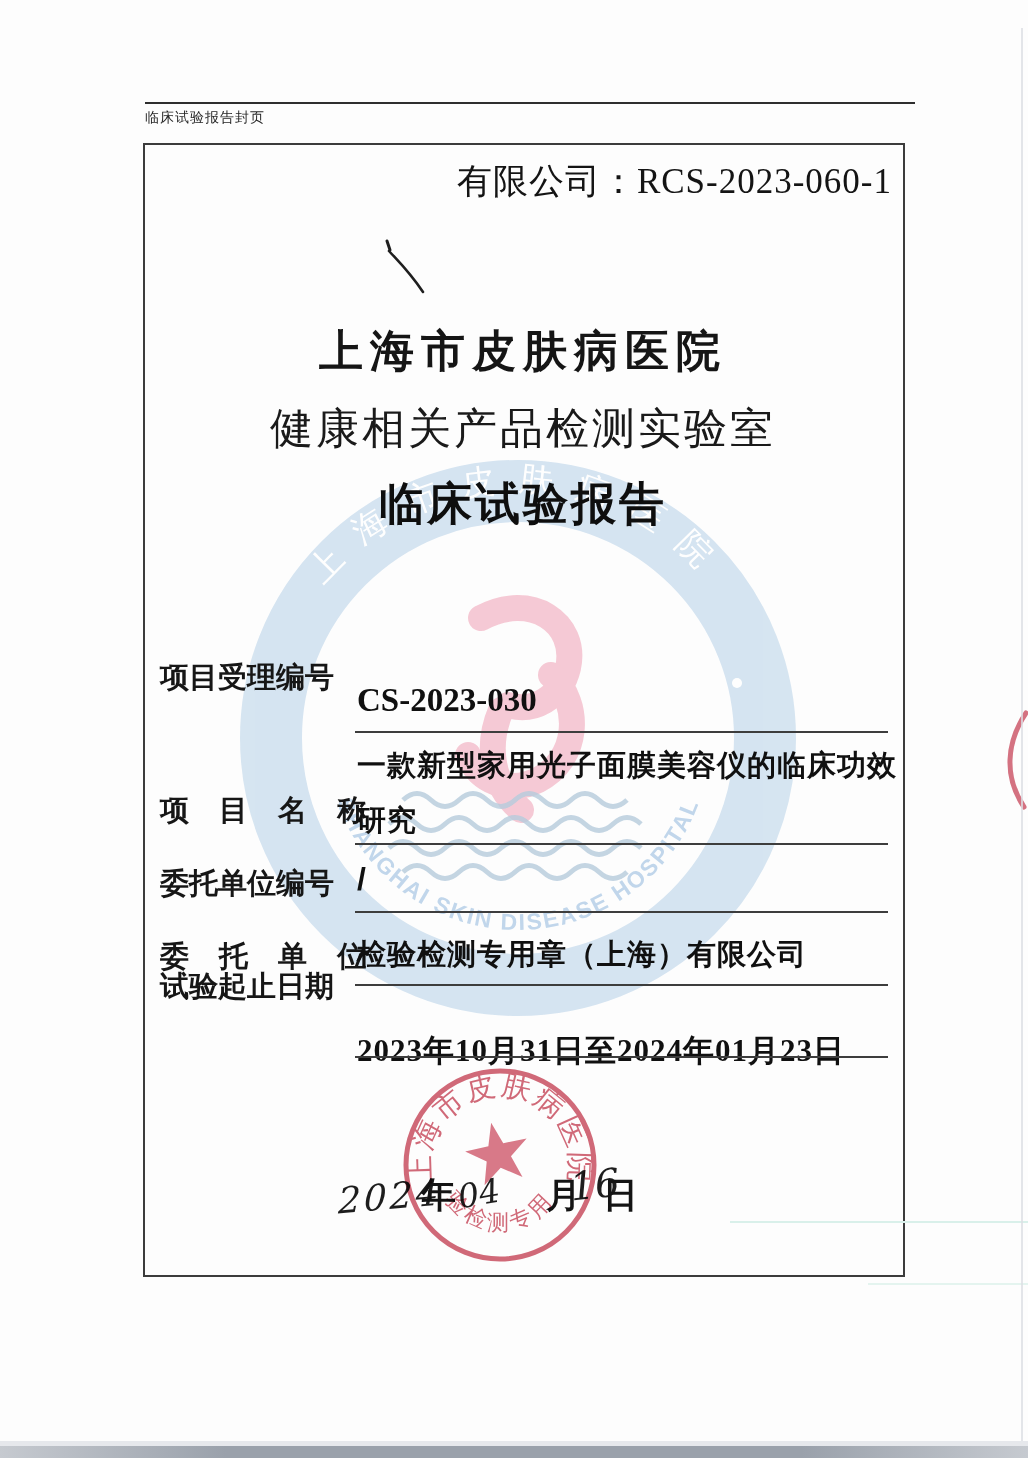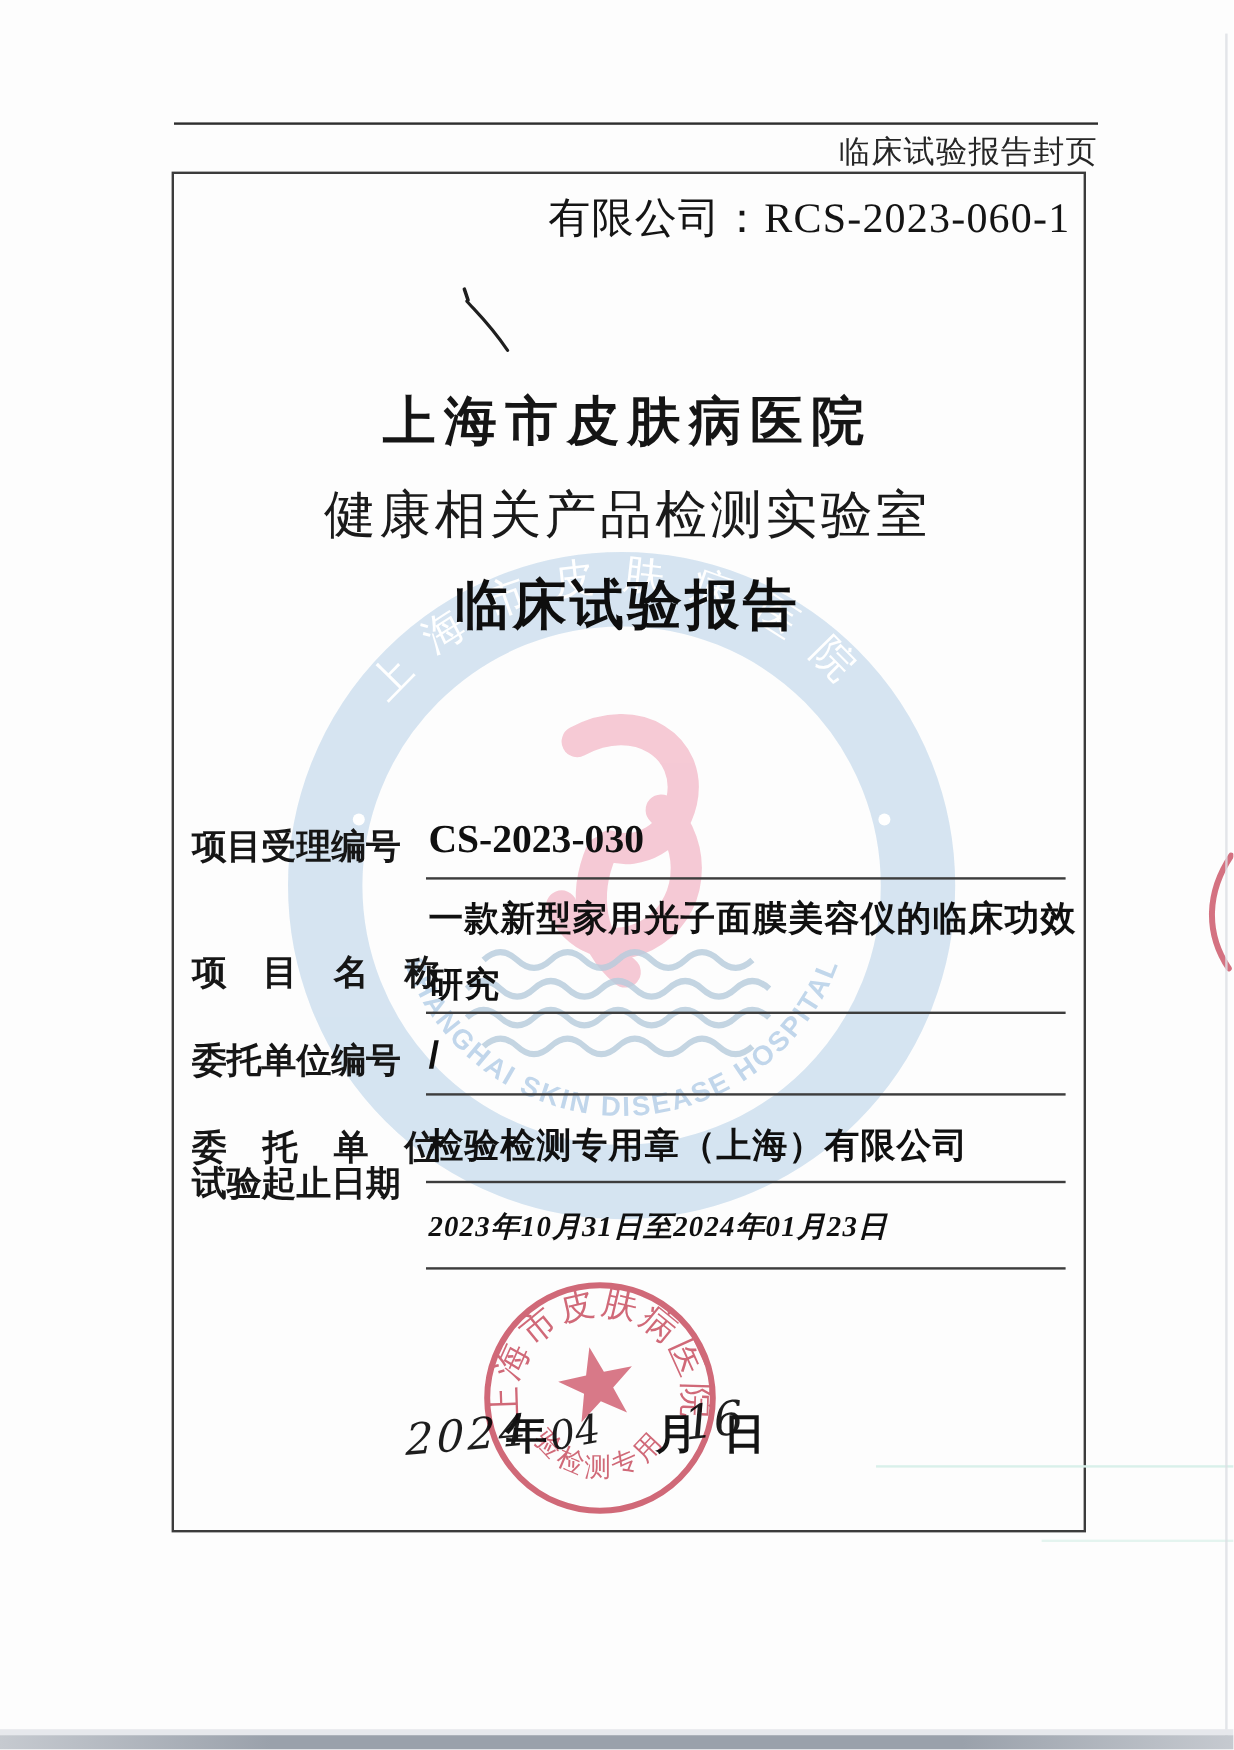--- a/index.html
+++ b/index.html
@@ -5,22 +5,22 @@
   html,body{margin:0;padding:0;}
   body{
     width:1028px;height:1458px;position:relative;overflow:hidden;
     background:#fdfdfd;
     font-family:"Liberation Sans","DejaVu Sans",sans-serif;
     color:#1c1c1c;
   }
   .abs{position:absolute;}
   
   .top-rule{left:145px;top:102px;width:770px;height:2px;background:#2e2e2e;}
-  .page-header{left:145px;top:109px;width:770px;text-align:right;
-    font-size:26px;letter-spacing:1px;color:#262626;}
+  .page-header{left:145px;top:109px;width:770px;text-align:left;
+    font-size:14px;letter-spacing:1px;color:#262626;}
   
   .main-box{left:143px;top:143px;width:758px;height:1130px;border:2px solid #3c3c3c;background:transparent;}
   
   .report-no{top:158px;right:136px;font-family:"Liberation Serif","DejaVu Serif",serif;
     font-size:35px;color:#141414;letter-spacing:1px;white-space:nowrap;}
   .report-no .num{font-family:"Liberation Serif","DejaVu Serif",serif;}
   
   .title{left:143px;width:760px;text-align:center;white-space:nowrap;}
   .hospital-title{top:322px;font-size:44px;font-weight:700;letter-spacing:7px;
     font-family:"Liberation Serif","DejaVu Serif",serif;color:#151515;}
@@ -96,39 +96,39 @@
   <svg width="52" height="62" viewBox="0 0 52 62">
     <path d="M 7,3 l 3,9" stroke="#1f1f1f" stroke-width="3" stroke-linecap="round" fill="none"></path>
     <path d="M 9,13 C 17,22 28,32 43,54" stroke="#1f1f1f" stroke-width="2.6" stroke-linecap="round" fill="none"></path>
   </svg>
 </div>
 
 <div class="abs title hospital-title">上海市皮肤病医院</div>
 <div class="abs title lab-title">健康相关产品检测实验室</div>
 <div class="abs title doc-title">临床试验报告</div>
 
-<div class="abs f-label" style="top:686px;text-align:center;">项目受理编号</div>
+<div class="abs f-label" style="top:658px;text-align:center;">项目受理编号</div>
 <div class="abs f-value v-serif" style="top:682px;">CS-2023-030</div>
 <div class="abs underline" style="top:731px;"></div>
 
 <div class="abs f-label spread" style="top:772px;margin-top:19px;">项 目 名 称</div>
 <div class="abs f-value v-hei" style="top:746px;text-align:right;">一款新型家用光子面膜美容仪的临床功效</div>
 <div class="abs f-value v-hei" style="top:801px;">研究</div>
 <div class="abs underline" style="top:843px;"></div>
 
 <div class="abs f-label" style="top:864px;">委托单位编号</div>
 <div class="abs f-value v-hei" style="top:861px;font-size:32px;">/</div>
 <div class="abs underline" style="top:911px;"></div>
 
 <div class="abs f-label spread" style="top:937px;">委 托 单 位</div>
 <div class="abs f-value v-hei" style="top:935px;font-weight:700;">检验检测专用章（上海）有限公司</div>
 <div class="abs underline" style="top:984px;"></div>
 
 <div class="abs f-label" style="top:967px;">试验起止日期</div>
-<div class="abs f-value v-serif" style="top:1006px;font-size:24px;letter-spacing:1px;font-style:italic;">2023年10月31日至2024年01月23日</div>
+<div class="abs f-value v-serif" style="top:1030px;font-size:31px;letter-spacing:1px;">2023年10月31日至2024年01月23日</div>
 <div class="abs underline" style="top:1056px;"></div>
 
 <div class="abs hand" style="left:338px;top:1176px;font-size:36px;letter-spacing:3px;transform:rotate(-5deg) skewX(-6deg);">2024</div>
 <div class="abs printed-char" style="left:421px;top:1172px;">年</div>
 <div class="abs hand" style="left:458px;top:1174px;font-size:33px;transform:rotate(-10deg);">04</div>
 <div class="abs printed-char" style="left:546px;top:1172px;">月</div>
 <div class="abs hand" style="left:570px;top:1162px;font-size:39px;transform:rotate(-6deg);">16</div>
 <div class="abs printed-char" style="left:603px;top:1172px;">日</div>
 
 <div class="abs no-select" style="left:395px;top:1062px;width:210px;height:206px;mix-blend-mode:multiply;opacity:.88;">

